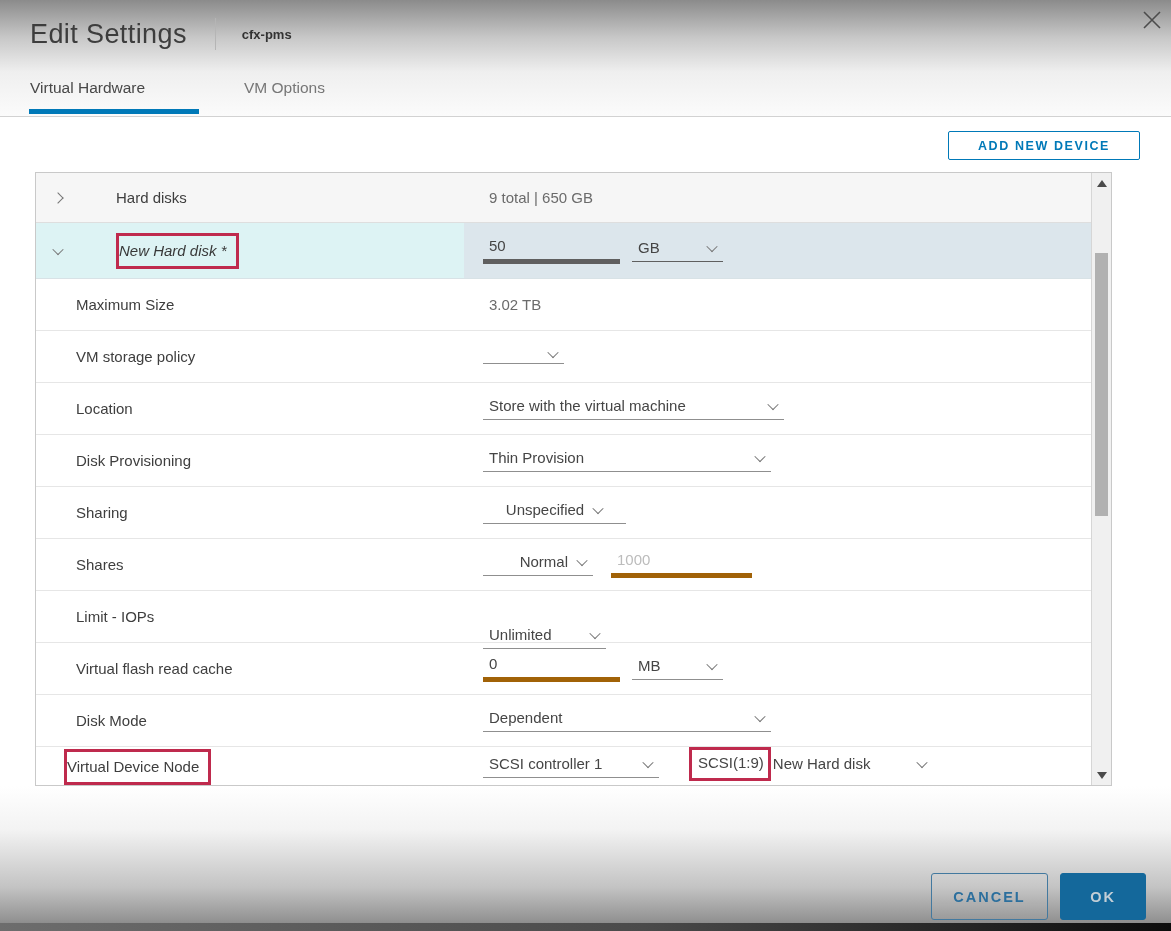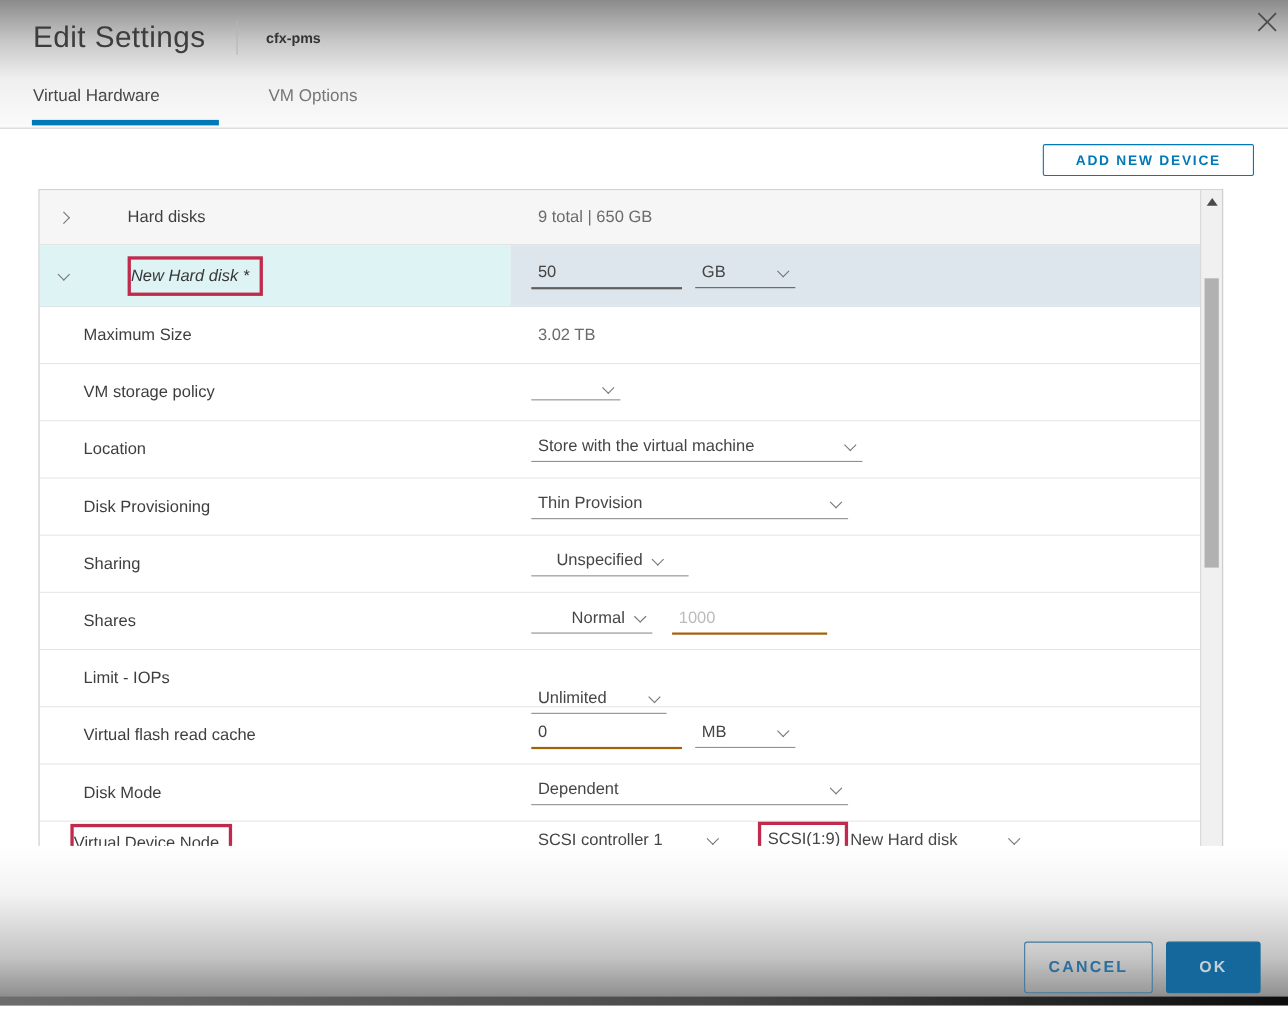--- a/index.html
+++ b/index.html
@@ -48,40 +48,40 @@
   .chev.down { transform:rotate(45deg) translate(-1px,-1px); }
   .chev.right { transform:rotate(-45deg); }
   .expander { width:10px; margin-right:13px; display:flex; align-items:center; cursor:pointer; }
 
   
   .dd { display:flex; align-items:center; justify-content:space-between; border-bottom:1px solid #8f8f8f;
         padding:0 7px 5px 6px; cursor:pointer; }
   .dd .dd-txt { font-size:15px; color:#454545; white-space:nowrap; }
   .dd .chev { margin-left:10px; flex-shrink:0; }
 
-  .uinput { border:none; border-bottom:2px solid #a16207; background:transparent; font-family:"Liberation Sans",sans-serif;
+  .uinput { border:none; border-bottom:5px solid #a16207; background:transparent; font-family:"Liberation Sans",sans-serif;
             font-size:15px; color:#454545; padding:0 2px 5px 6px; outline:none; }
   .row.selected .uinput, .row.selected .dd { border-bottom-color:#5f5f5f; }
   .ghost { color:#bcbcbc; }
 
   .annotate { border:3px solid #bf2a4d; }
   .ann-label { display:inline-flex; align-items:center; padding:6px 9px 7px 0; }
   .ann-label .label-txt.italic { font-style:italic; color:#383838; }
   .ann-inline { padding:4px 4px 7px 6px; margin-right:2px; }
 
   
   .scrollbar { position:absolute; right:0; top:0; bottom:0; width:20px; background:#f0f0f0; border-left:1px solid #d6d6d6; }
   .sb-arrow { position:absolute; left:0; width:100%; height:16px; display:flex; align-items:center; justify-content:center; cursor:pointer; }
   .sb-arrow.up { top:2px; } .sb-arrow.down { bottom:2px; }
   .tri-up { width:0; height:0; border-left:5px solid transparent; border-right:5px solid transparent; border-bottom:7px solid #4a4a4a; }
   .tri-down { width:0; height:0; border-left:5px solid transparent; border-right:5px solid transparent; border-top:7px solid #4a4a4a; }
   .sb-thumb { position:absolute; left:3px; right:3px; top:80px; height:263px; background:#b1b1b1; cursor:grab; }
 
   
-  .footer { position:absolute; left:0; top:769px; width:1171px; height:145px;
+  .footer { position:absolute; left:0; top:786px; width:1171px; height:145px;
             background:linear-gradient(180deg,#ffffff 0%, #f3f3f3 30%, #c3c3c3 70%, #949494 92%, #7d7d7d 100%); }
   .footer-btns { position:absolute; right:25px; top:87px; display:flex; gap:12px; }
   .btn-cancel { width:117px; height:47px; background:rgba(255,255,255,0.06); border:1px solid #43799f; border-radius:3px;
                 color:#2c6f9d; font-family:"Liberation Sans",sans-serif; font-size:14.5px; font-weight:700; letter-spacing:2px; cursor:pointer; }
   .btn-ok { width:86px; height:47px; background:#14689b; border:1px solid #14689b; border-radius:3px;
             color:#c3ced6; font-family:"Liberation Sans",sans-serif; font-size:14.5px; font-weight:700; letter-spacing:2px; cursor:pointer; }
   .bottom-strip { position:absolute; left:0; bottom:0; width:100%; height:8px;
                   background:linear-gradient(90deg,#6d6d6d 0%, #4a4a4a 55%, #0c0c0c 100%); }
 </style>
 </head>

